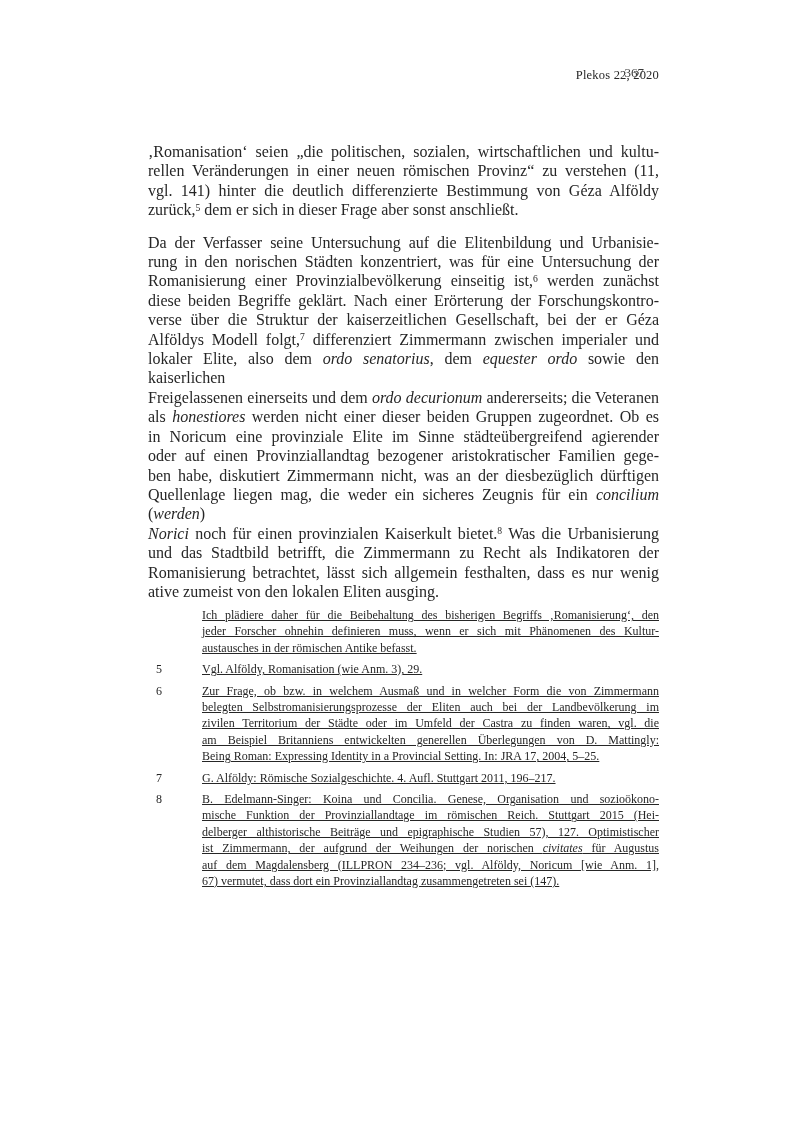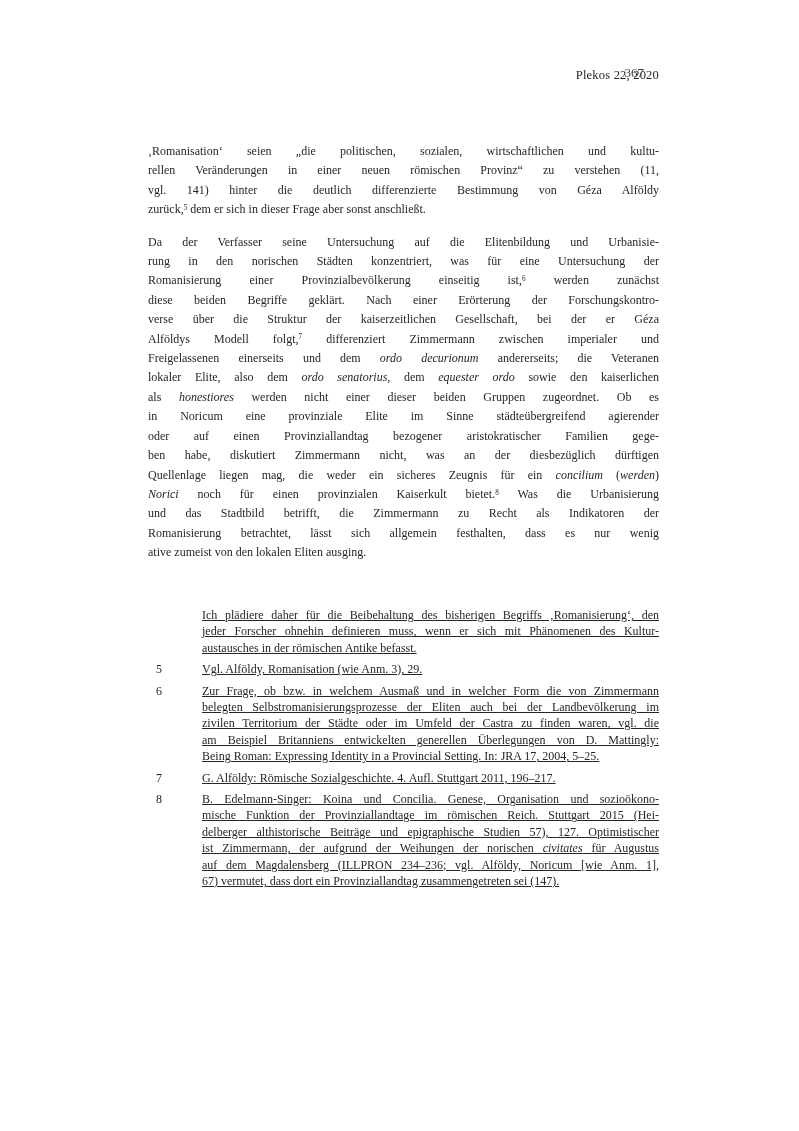--- a/index.html
+++ b/index.html
@@ -14,21 +14,21 @@
   
   .running-header{
     position:absolute;left:148px;top:68px;width:511px;
     font-size:12.5px;line-height:1.2;
   }
   .journal{display:block;text-align:right;letter-spacing:0.2px;}
   .pagenum{position:absolute;right:15px;top:-3px;font-size:13px;color:#3a3a3a;}
   
   .body-text{
     position:absolute;left:148px;top:142px;width:511px;
-    font-size:12px;line-height:19.4px;
+    font-size:16px;line-height:19.4px;
   }
   .para{margin:0 0 13px 0;}
   .line{display:block;text-align:justify;text-align-last:justify;}
   .line.last{text-align:left;text-align-last:left;}
   sup{font-size:0.6em;line-height:0;vertical-align:baseline;position:relative;top:-0.45em;}
   i{font-style:italic;}
   
   .footnotes{
     position:absolute;left:148px;top:607px;width:511px;
     font-size:12px;line-height:16.4px;
@@ -52,22 +52,22 @@
         <span class="line">vgl. 141) hinter die deutlich differenzierte Bestimmung von Géza Alföldy</span>
         <span class="line last">zurück,<sup>5</sup> dem er sich in dieser Frage aber sonst anschließt.</span>
       </p>
       <p class="para">
         <span class="line">Da der Verfasser seine Untersuchung auf die Elitenbildung und Urbanisie-</span>
         <span class="line">rung in den norischen Städten konzentriert, was für eine Untersuchung der</span>
         <span class="line">Romanisierung einer Provinzialbevölkerung einseitig ist,<sup>6</sup> werden zunächst</span>
         <span class="line">diese beiden Begriffe geklärt. Nach einer Erörterung der Forschungskontro-</span>
         <span class="line">verse über die Struktur der kaiserzeitlichen Gesellschaft, bei der er Géza</span>
         <span class="line">Alföldys Modell folgt,<sup>7</sup> differenziert Zimmermann zwischen imperialer und</span>
+        <span class="line">lokaler Elite, also dem <i>ordo senatorius</i>, dem <i>equester ordo</i> sowie den kaiserlichen</span>
         <span class="line">Freigelassenen einerseits und dem <i>ordo decurionum</i> andererseits; die Veteranen</span>
-        <span class="line">lokaler Elite, also dem <i>ordo senatorius</i>, dem <i>equester ordo</i> sowie den kaiserlichen</span>
         <span class="line">als <i>honestiores</i> werden nicht einer dieser beiden Gruppen zugeordnet. Ob es</span>
         <span class="line">in Noricum eine provinziale Elite im Sinne städteübergreifend agierender</span>
         <span class="line">oder auf einen Provinziallandtag bezogener aristokratischer Familien gege-</span>
         <span class="line">ben habe, diskutiert Zimmermann nicht, was an der diesbezüglich dürftigen</span>
         <span class="line">Quellenlage liegen mag, die weder ein sicheres Zeugnis für ein <i>concilium</i> (<i>werden</i>)</span>
         <span class="line"><i>Norici</i> noch für einen provinzialen Kaiserkult bietet.<sup>8</sup> Was die Urbanisierung</span>
         <span class="line">und das Stadtbild betrifft, die Zimmermann zu Recht als Indikatoren der</span>
         <span class="line">Romanisierung betrachtet, lässt sich allgemein festhalten, dass es nur wenig</span>
         <span class="line last">ative zumeist von den lokalen Eliten ausging.</span>
       </p>

